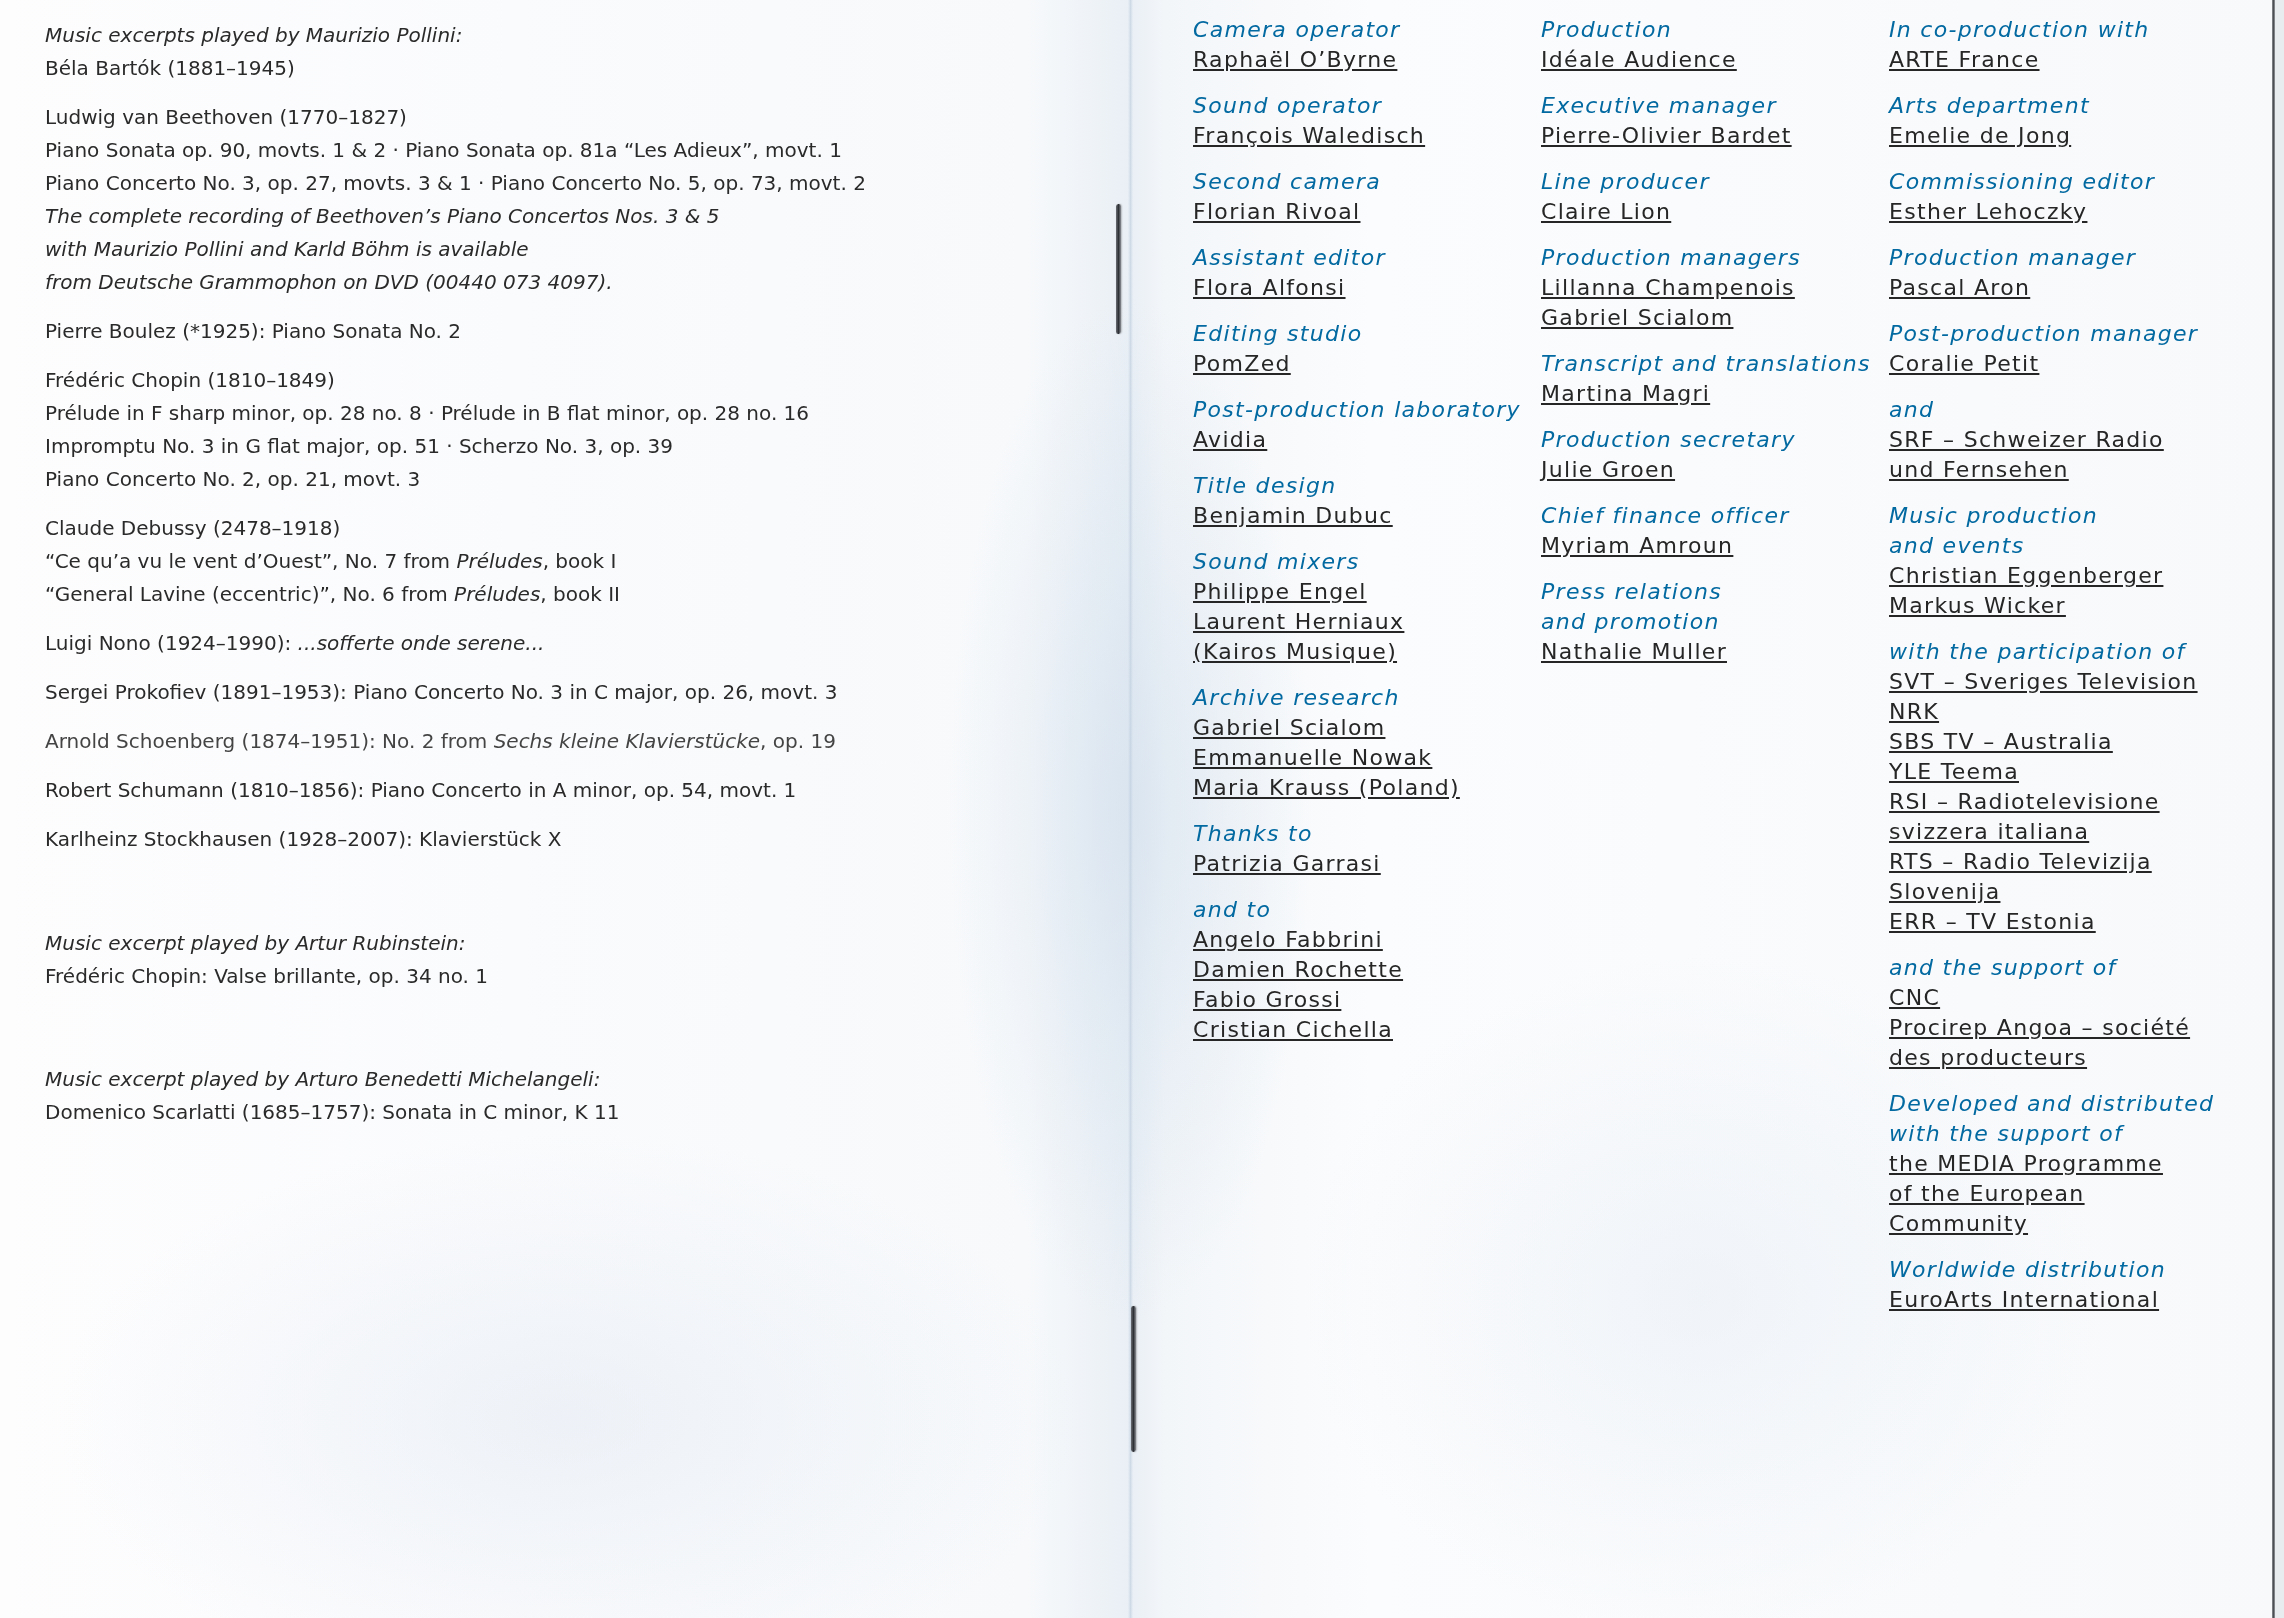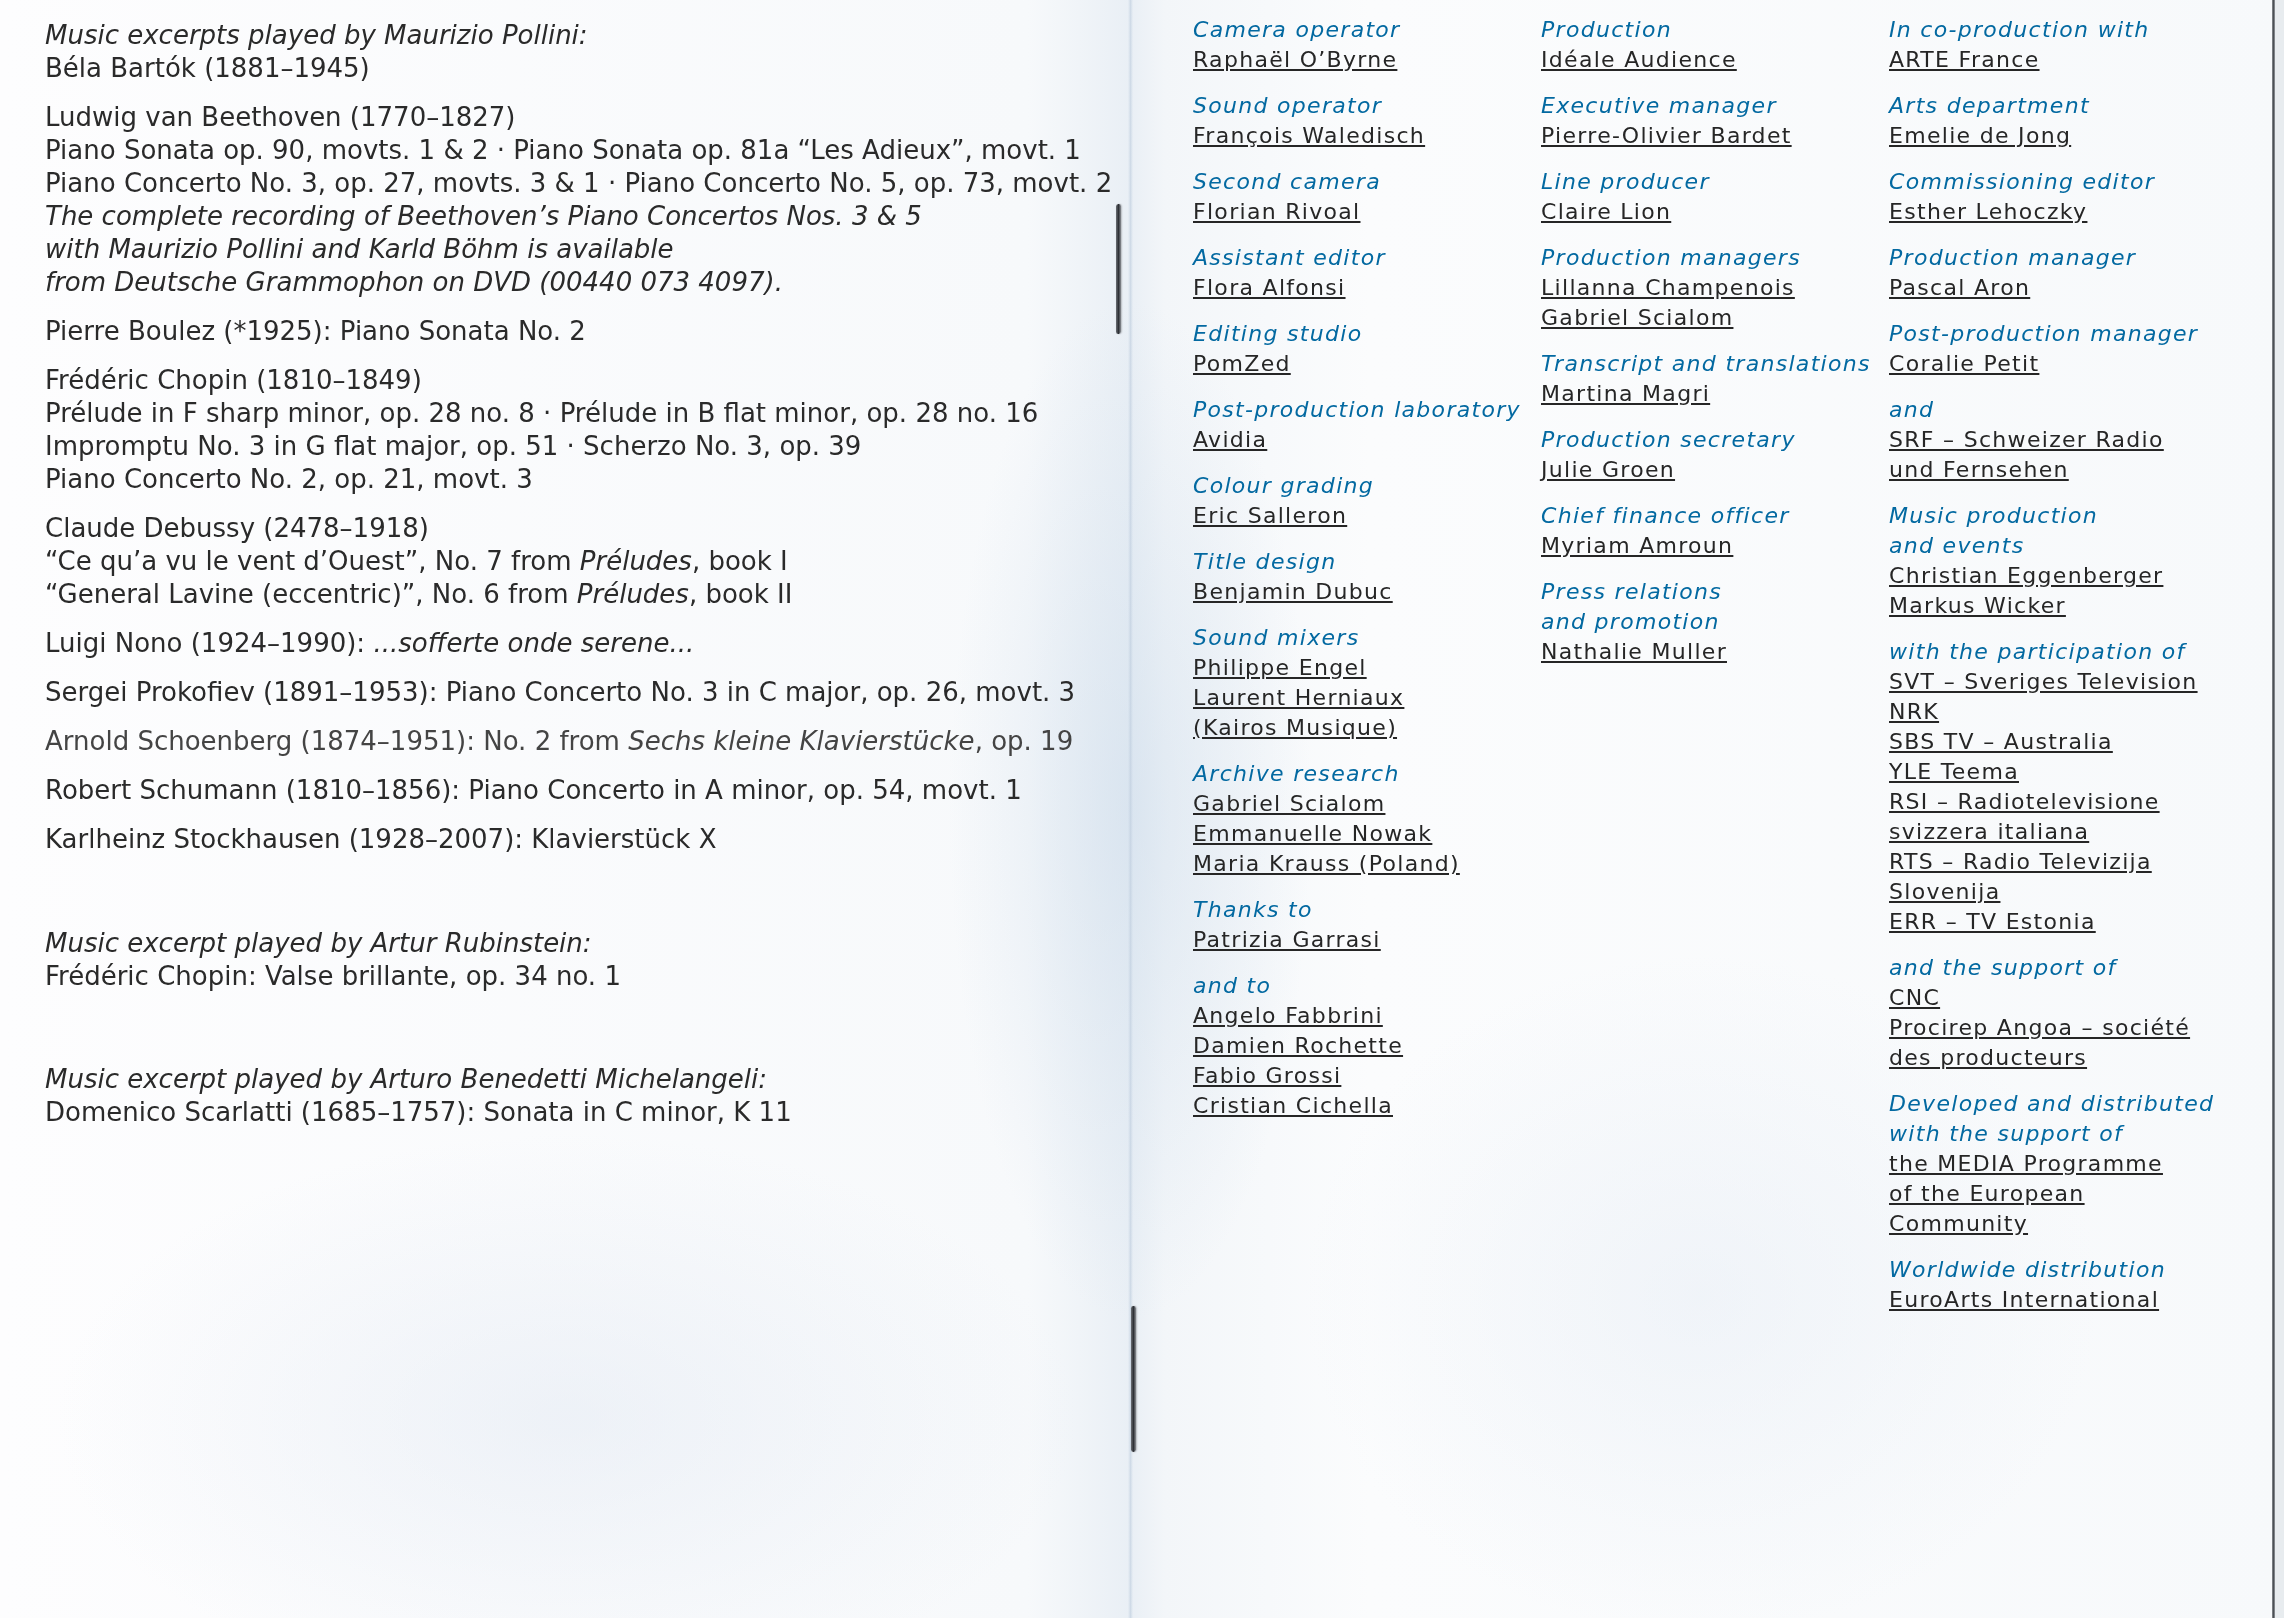--- a/index.html
+++ b/index.html
@@ -29,21 +29,21 @@
     .staple.s1 { left: 1116px; top: 204px; height: 130px; transform: skewY(-3deg); }
     .staple.s2 { left: 1131px; top: 1306px; height: 146px; }
     .edge {
       position: absolute; left: 2272px; top: 0; width: 3.2px; height: 1619px;
       background: linear-gradient(90deg, #8d9196, #4c5055, #9a9ea3);
     }
     .edge-bg { position: absolute; left: 2275px; top: 0; width: 9px; height: 1619px; background: #e8ecef; }
 
     
     .left-page { position: absolute; left: 45px; top: 19.4px; width: 1053px; }
-    .left-page p { margin: 0; font-size: 26px; line-height: 33px; white-space: nowrap; }
+    .left-page p { margin: 0; font-size: 20px; line-height: 33px; white-space: nowrap; }
     .left-page .it { font-style: italic; }
     .block { margin-bottom: 16px; }
     .gap-lg { margin-top: 71px; }
     .gap-md { margin-top: 70px; }
 
     
     .col { position: absolute; top: 14.6px; }
     .col.c1 { left: 1193px; }
     .col.c2 { left: 1541px; }
     .col.c3 { left: 1889px; }
@@ -145,24 +145,20 @@
       <span class="role">Assistant editor</span>
       <span class="name">Flora Alfonsi</span>
     </div>
     <div class="credit">
       <span class="role">Editing studio</span>
       <span class="name">PomZed</span>
     </div>
     <div class="credit">
       <span class="role">Post-production laboratory</span>
       <span class="name">Avidia</span>
-    </div>
-    <div class="credit">
-      <span class="role">Colour grading</span>
-      <span class="name">Eric Salleron</span>
     </div>
     <div class="credit">
       <span class="role">Title design</span>
       <span class="name">Benjamin Dubuc</span>
     </div>
     <div class="credit">
       <span class="role">Sound mixers</span>
       <span class="name">Philippe Engel</span>
       <span class="name">Laurent Herniaux</span>
       <span class="name">(Kairos Musique)</span>

